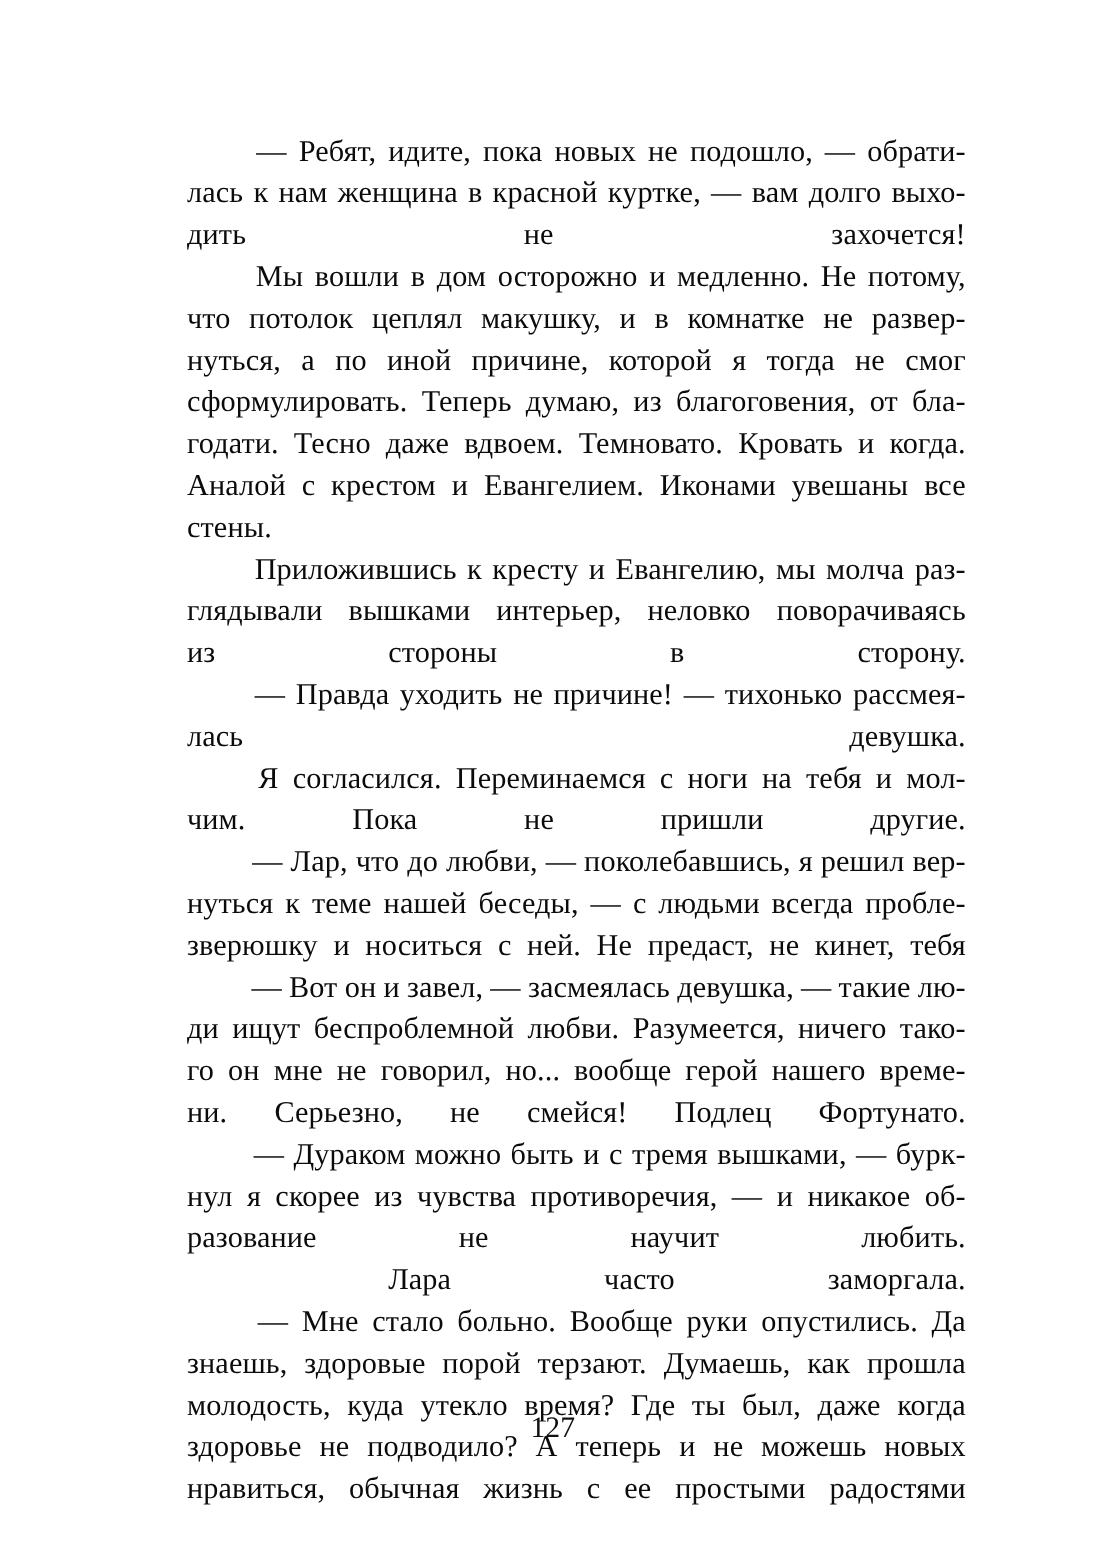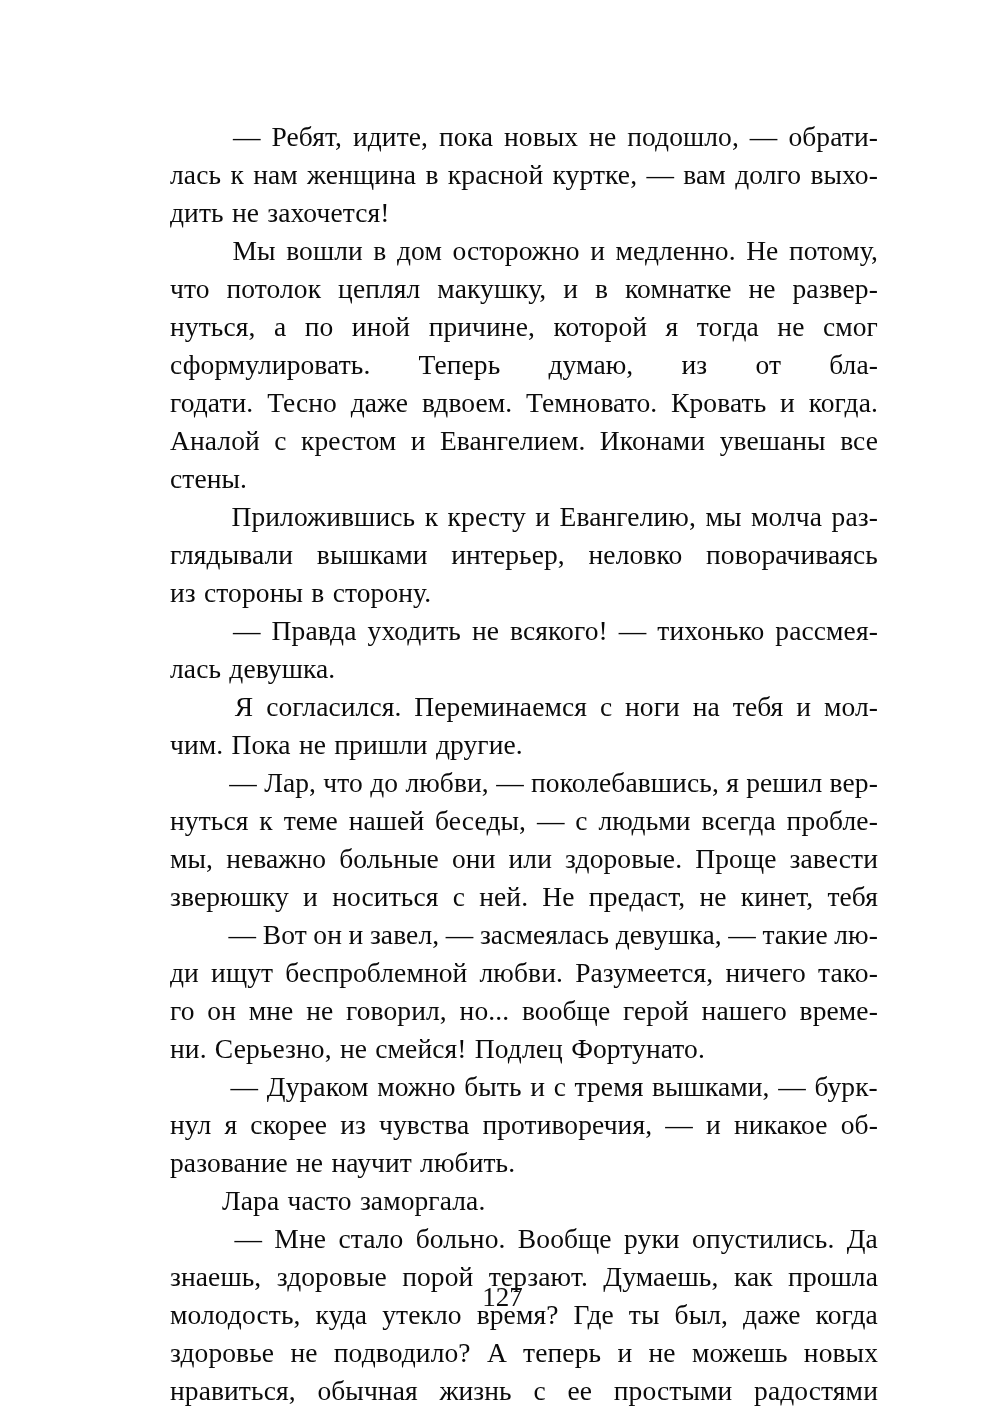--- a/index.html
+++ b/index.html
@@ -36,21 +36,21 @@
   }
   
   .line.just {
     justify-content: space-between;
   }
   .line.just > .w {
     flex: 0 0 auto;
   }
   
   .line.last {
-    justify-content: flex-start;
+    justify-content: space-between;
   }
   .line.last > .w + .w {
     margin-left: 0.30em;
   }
 
   
   .indent {
     flex: 0 0 52px;
   }
 
@@ -72,42 +72,41 @@
   <div class="text-block">
       <div class="paragraph">
         <div class="line just"><span class="indent"></span><span class="w">—</span><span class="w">Ребят,</span><span class="w">идите,</span><span class="w">пока</span><span class="w">новых</span><span class="w">не</span><span class="w">подошло,</span><span class="w">—</span><span class="w">обрати-</span></div>
         <div class="line just"><span class="w">лась</span><span class="w">к</span><span class="w">нам</span><span class="w">женщина</span><span class="w">в</span><span class="w">красной</span><span class="w">куртке,</span><span class="w">—</span><span class="w">вам</span><span class="w">долго</span><span class="w">выхо-</span></div>
         <div class="line last"><span class="w">дить</span><span class="w">не</span><span class="w">захочется!</span></div>
       </div>
       <div class="paragraph">
         <div class="line just"><span class="indent"></span><span class="w">Мы</span><span class="w">вошли</span><span class="w">в</span><span class="w">дом</span><span class="w">осторожно</span><span class="w">и</span><span class="w">медленно.</span><span class="w">Не</span><span class="w">потому,</span></div>
         <div class="line just"><span class="w">что</span><span class="w">потолок</span><span class="w">цеплял</span><span class="w">макушку,</span><span class="w">и</span><span class="w">в</span><span class="w">комнатке</span><span class="w">не</span><span class="w">развер-</span></div>
         <div class="line just"><span class="w">нуться,</span><span class="w">а</span><span class="w">по</span><span class="w">иной</span><span class="w">причине,</span><span class="w">которой</span><span class="w">я</span><span class="w">тогда</span><span class="w">не</span><span class="w">смог</span></div>
-        <div class="line just"><span class="w">сформулировать.</span><span class="w">Теперь</span><span class="w">думаю,</span><span class="w">из</span><span class="w">от</span><span class="w">бла-</span></div>
+        <div class="line just"><span class="w">сформулировать.</span><span class="w">Теперь</span><span class="w">думаю,</span><span class="w">из</span><span class="w">благоговения,</span><span class="w">от</span><span class="w">бла-</span></div>
         <div class="line just"><span class="w">годати.</span><span class="w">Тесно</span><span class="w">даже</span><span class="w">вдвоем.</span><span class="w">Темновато.</span><span class="w">Кровать</span><span class="w">и</span><span class="w">когда.</span></div>
         <div class="line just"><span class="w">Аналой</span><span class="w">с</span><span class="w">крестом</span><span class="w">и</span><span class="w">Евангелием.</span><span class="w">Иконами</span><span class="w">увешаны</span><span class="w">все</span></div>
         <div class="line last"><span class="w">стены.</span></div>
       </div>
       <div class="paragraph">
         <div class="line just"><span class="indent"></span><span class="w">Приложившись</span><span class="w">к</span><span class="w">кресту</span><span class="w">и</span><span class="w">Евангелию,</span><span class="w">мы</span><span class="w">молча</span><span class="w">раз-</span></div>
         <div class="line just"><span class="w">глядывали</span><span class="w">вышками</span><span class="w">интерьер,</span><span class="w">неловко</span><span class="w">поворачиваясь</span></div>
         <div class="line last"><span class="w">из</span><span class="w">стороны</span><span class="w">в</span><span class="w">сторону.</span></div>
       </div>
       <div class="paragraph">
-        <div class="line just"><span class="indent"></span><span class="w">—</span><span class="w">Правда</span><span class="w">уходить</span><span class="w">не</span><span class="w">всякого!</span><span class="w">—</span><span class="w">тихонько</span><span class="w">рассмея-</span></div>
+        <div class="line just"><span class="indent"></span><span class="w">—</span><span class="w">Правда</span><span class="w">уходить</span><span class="w">не</span><span class="w">причине!</span><span class="w">—</span><span class="w">тихонько</span><span class="w">рассмея-</span></div>
         <div class="line last"><span class="w">лась</span><span class="w">девушка.</span></div>
       </div>
       <div class="paragraph">
         <div class="line just"><span class="indent"></span><span class="w">Я</span><span class="w">согласился.</span><span class="w">Переминаемся</span><span class="w">с</span><span class="w">ноги</span><span class="w">на</span><span class="w">тебя</span><span class="w">и</span><span class="w">мол-</span></div>
         <div class="line last"><span class="w">чим.</span><span class="w">Пока</span><span class="w">не</span><span class="w">пришли</span><span class="w">другие.</span></div>
       </div>
       <div class="paragraph">
         <div class="line just"><span class="indent"></span><span class="w">—</span><span class="w">Лар,</span><span class="w">что</span><span class="w">до</span><span class="w">любви,</span><span class="w">—</span><span class="w">поколебавшись,</span><span class="w">я</span><span class="w">решил</span><span class="w">вер-</span></div>
         <div class="line just"><span class="w">нуться</span><span class="w">к</span><span class="w">теме</span><span class="w">нашей</span><span class="w">беседы,</span><span class="w">—</span><span class="w">с</span><span class="w">людьми</span><span class="w">всегда</span><span class="w">пробле-</span></div>
-        <div class="line just"><span class="w">мы,</span><span class="w">неважно</span><span class="w">больные</span><span class="w">они</span><span class="w">или</span><span class="w">здоровые.</span><span class="w">Проще</span><span class="w">завести</span></div>
         <div class="line just"><span class="w">зверюшку</span><span class="w">и</span><span class="w">носиться</span><span class="w">с</span><span class="w">ней.</span><span class="w">Не</span><span class="w">предаст,</span><span class="w">не</span><span class="w">кинет,</span><span class="w">тебя</span></div>
       </div>
       <div class="paragraph">
         <div class="line just"><span class="indent"></span><span class="w">—</span><span class="w">Вот</span><span class="w">он</span><span class="w">и</span><span class="w">завел,</span><span class="w">—</span><span class="w">засмеялась</span><span class="w">девушка,</span><span class="w">—</span><span class="w">такие</span><span class="w">лю-</span></div>
         <div class="line just"><span class="w">ди</span><span class="w">ищут</span><span class="w">беспроблемной</span><span class="w">любви.</span><span class="w">Разумеется,</span><span class="w">ничего</span><span class="w">тако-</span></div>
         <div class="line just"><span class="w">го</span><span class="w">он</span><span class="w">мне</span><span class="w">не</span><span class="w">говорил,</span><span class="w">но...</span><span class="w">вообще</span><span class="w">герой</span><span class="w">нашего</span><span class="w">време-</span></div>
         <div class="line last"><span class="w">ни.</span><span class="w">Серьезно,</span><span class="w">не</span><span class="w">смейся!</span><span class="w">Подлец</span><span class="w">Фортунато.</span></div>
       </div>
       <div class="paragraph">
         <div class="line just"><span class="indent"></span><span class="w">—</span><span class="w">Дураком</span><span class="w">можно</span><span class="w">быть</span><span class="w">и</span><span class="w">с</span><span class="w">тремя</span><span class="w">вышками,</span><span class="w">—</span><span class="w">бурк-</span></div>

